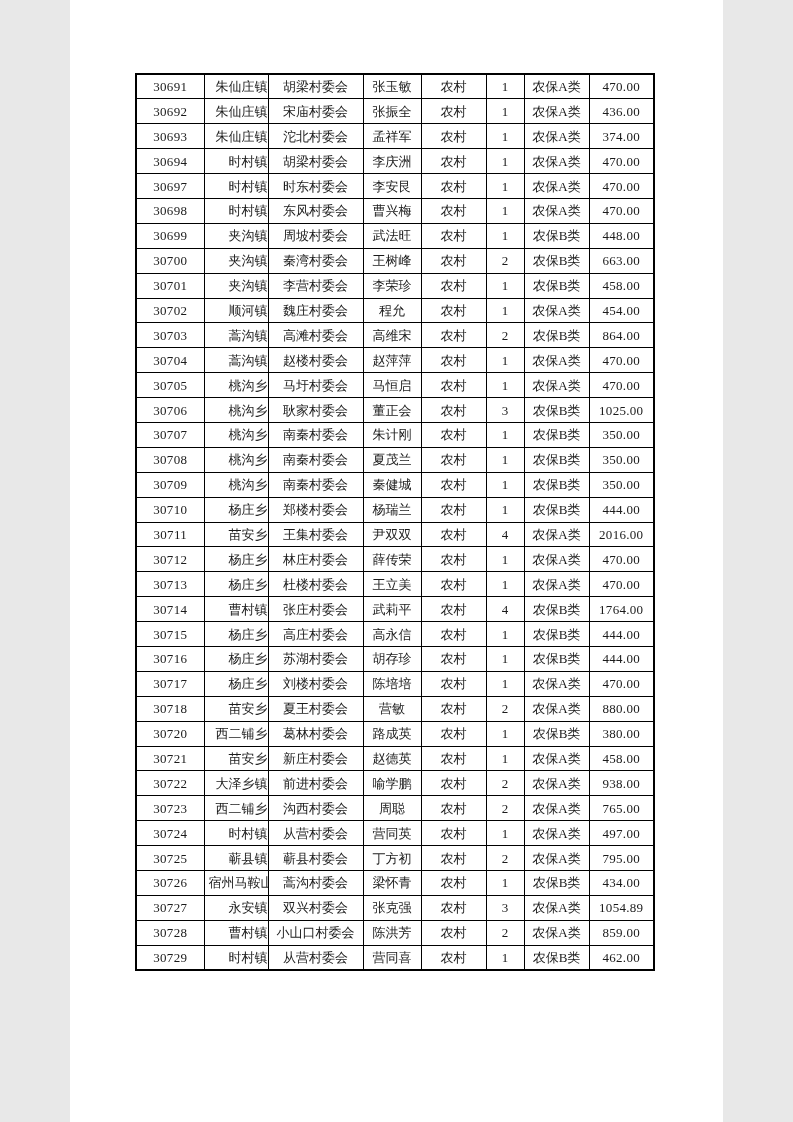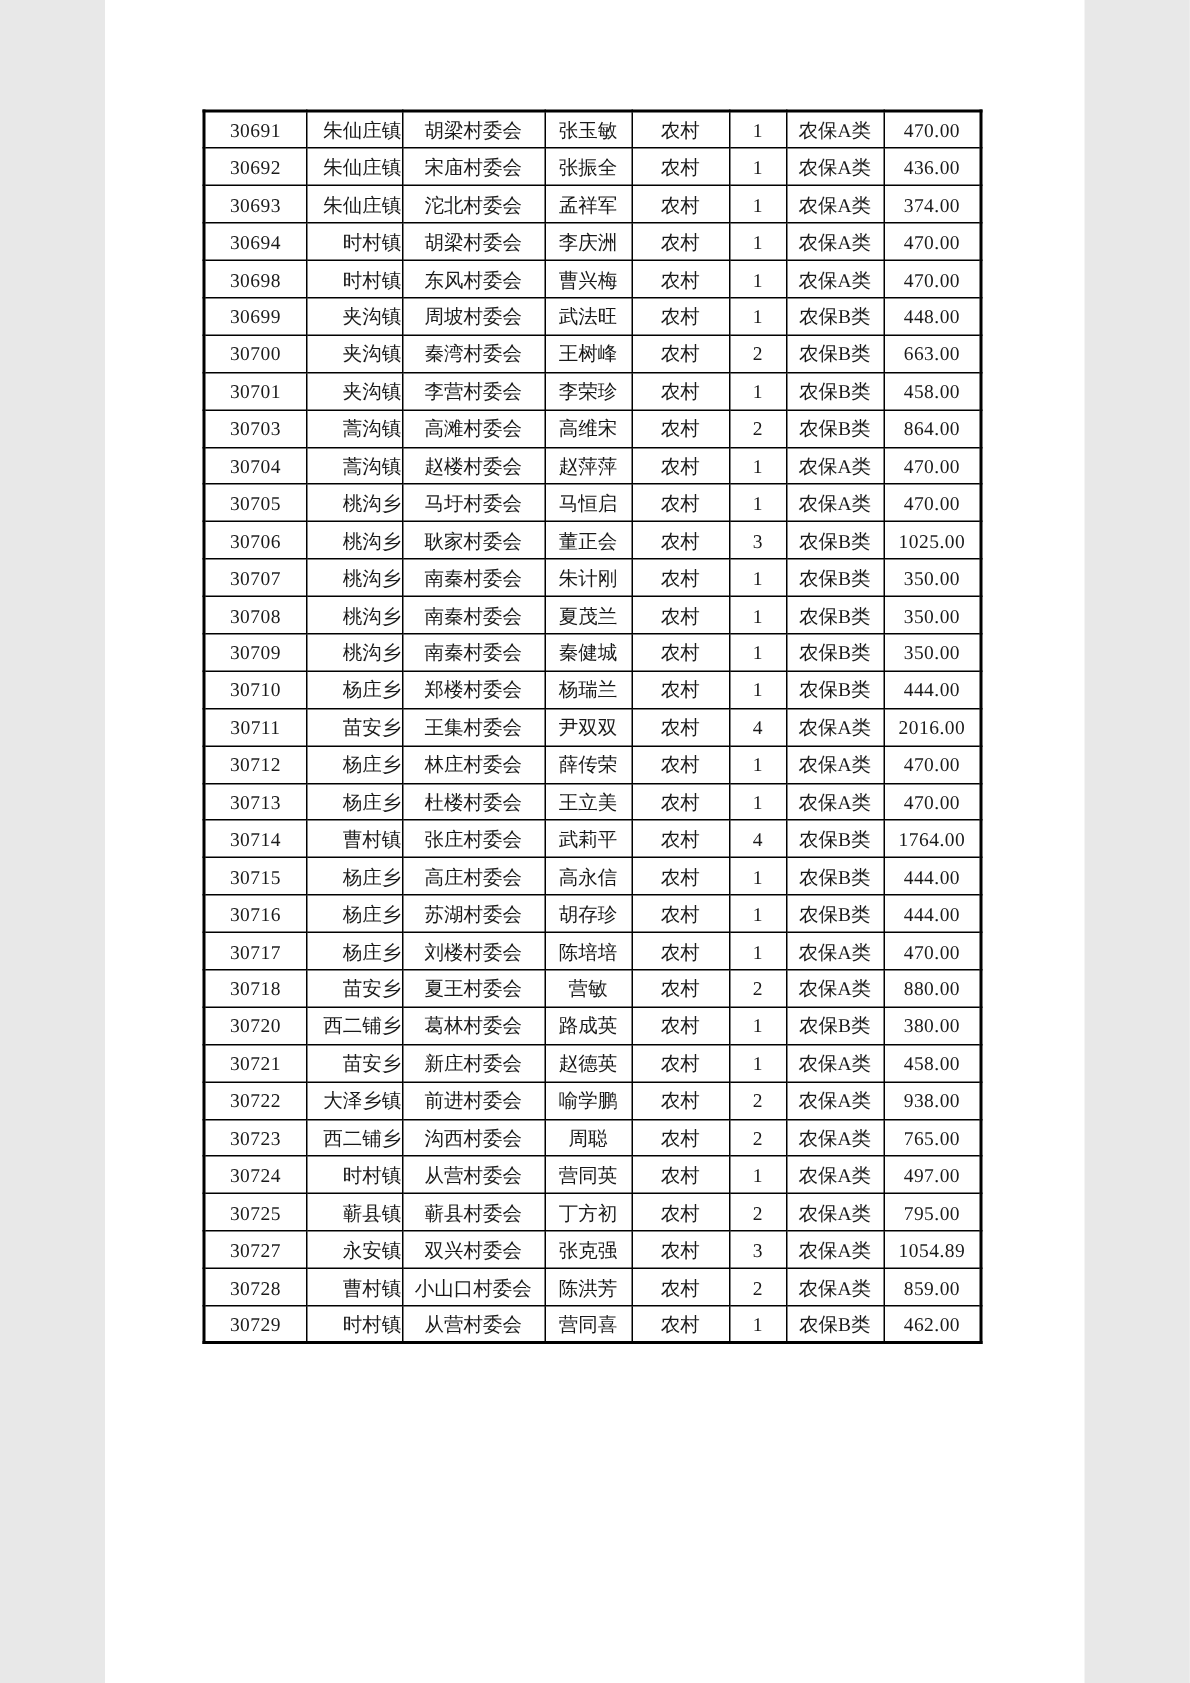--- a/index.html
+++ b/index.html
@@ -96,20 +96,30 @@
           <td class="col-id">30694</td>
           <td class="col-town">时村镇</td>
           <td class="col-village">胡梁村委会</td>
           <td class="col-name">李庆洲</td>
           <td class="col-type">农村</td>
           <td class="col-count">1</td>
           <td class="col-category">农保A类</td>
           <td class="col-amount">470.00</td>
         </tr>
         <tr>
+          <td class="col-id">30697</td>
+          <td class="col-town">时村镇</td>
+          <td class="col-village">时东村委会</td>
+          <td class="col-name">李安艮</td>
+          <td class="col-type">农村</td>
+          <td class="col-count">1</td>
+          <td class="col-category">农保A类</td>
+          <td class="col-amount">470.00</td>
+        </tr>
+        <tr>
           <td class="col-id">30698</td>
           <td class="col-town">时村镇</td>
           <td class="col-village">东风村委会</td>
           <td class="col-name">曹兴梅</td>
           <td class="col-type">农村</td>
           <td class="col-count">1</td>
           <td class="col-category">农保A类</td>
           <td class="col-amount">470.00</td>
         </tr>
         <tr>
@@ -136,20 +146,30 @@
           <td class="col-id">30701</td>
           <td class="col-town">夹沟镇</td>
           <td class="col-village">李营村委会</td>
           <td class="col-name">李荣珍</td>
           <td class="col-type">农村</td>
           <td class="col-count">1</td>
           <td class="col-category">农保B类</td>
           <td class="col-amount">458.00</td>
         </tr>
         <tr>
+          <td class="col-id">30702</td>
+          <td class="col-town">顺河镇</td>
+          <td class="col-village">魏庄村委会</td>
+          <td class="col-name">程允</td>
+          <td class="col-type">农村</td>
+          <td class="col-count">1</td>
+          <td class="col-category">农保A类</td>
+          <td class="col-amount">454.00</td>
+        </tr>
+        <tr>
           <td class="col-id">30703</td>
           <td class="col-town">蒿沟镇</td>
           <td class="col-village">高滩村委会</td>
           <td class="col-name">高维宋</td>
           <td class="col-type">农村</td>
           <td class="col-count">2</td>
           <td class="col-category">农保B类</td>
           <td class="col-amount">864.00</td>
         </tr>
         <tr>
@@ -354,20 +374,30 @@
         </tr>
         <tr>
           <td class="col-id">30725</td>
           <td class="col-town">蕲县镇</td>
           <td class="col-village">蕲县村委会</td>
           <td class="col-name">丁方初</td>
           <td class="col-type">农村</td>
           <td class="col-count">2</td>
           <td class="col-category">农保A类</td>
           <td class="col-amount">795.00</td>
+        </tr>
+        <tr>
+          <td class="col-id">30726</td>
+          <td class="col-town">宿州马鞍山</td>
+          <td class="col-village">蒿沟村委会</td>
+          <td class="col-name">梁怀青</td>
+          <td class="col-type">农村</td>
+          <td class="col-count">1</td>
+          <td class="col-category">农保B类</td>
+          <td class="col-amount">434.00</td>
         </tr>
         <tr>
           <td class="col-id">30727</td>
           <td class="col-town">永安镇</td>
           <td class="col-village">双兴村委会</td>
           <td class="col-name">张克强</td>
           <td class="col-type">农村</td>
           <td class="col-count">3</td>
           <td class="col-category">农保A类</td>
           <td class="col-amount">1054.89</td>

